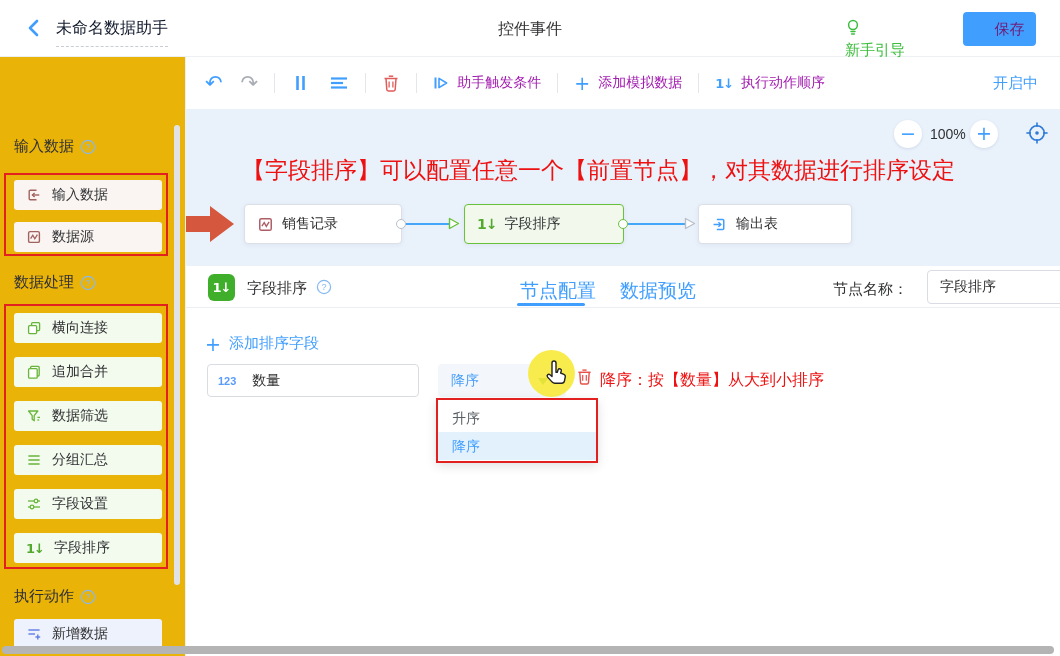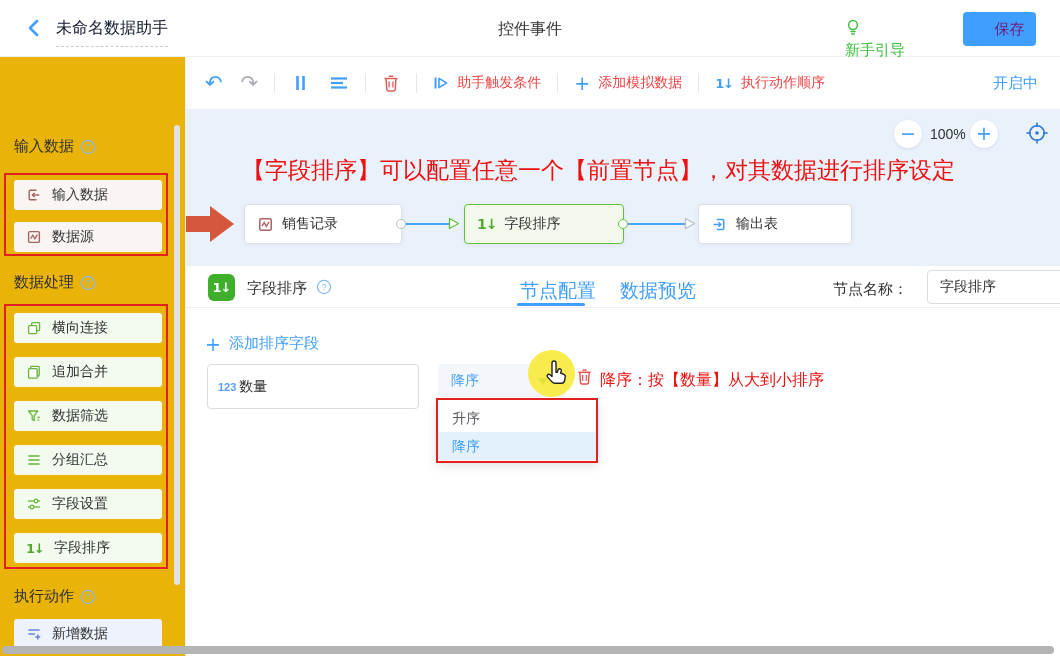--- a/index.html
+++ b/index.html
@@ -31,21 +31,21 @@
   .rr2 { left:4px; top:247px; width:164px; height:265px; }
   .side-scroll { position:absolute; left:174px; top:68px; width:6px; height:460px; background:#e0e2e6; border-radius:3px; }
 
   .sort-glyph { font-weight:bold; font-size:13px; letter-spacing:-1px; font-family:"DejaVu Sans",sans-serif; }
   .g-green { color:#53a82e; } .g-blue { color:#409eff; }
 
   
   .toolbar { position:absolute; top:57px; left:186px; width:874px; height:52px; background:#fff; display:flex; align-items:center; z-index:5; }
   .tb-sep { width:1px; height:20px; background:#e3e6ea; margin:0 16px; }
   .tb-ic { display:flex; align-items:center; justify-content:center; cursor:pointer; }
-  .tb-label { font-size:14px; color:#ef4444; margin-left:8px; cursor:pointer; }
+  .tb-label { font-size:14px; color:#a21caf; margin-left:8px; cursor:pointer; }
   .glyph-arrow { font-family:"DejaVu Sans",sans-serif; font-size:21px; line-height:20px; }
   .undo { color:#409eff; margin-left:19px; } .redo { color:#a9aeb5; margin-left:18px; }
   .status { position:absolute; right:22px; top:17px; color:#409eff; font-size:15px; cursor:pointer; }
 
   
   .canvas { position:absolute; top:109px; left:186px; width:874px; height:157px; background:#e9f1fb; overflow:visible; }
   .zoom-circle { position:absolute; top:11px; width:28px; height:28px; border-radius:50%; background:#fff; color:#409eff; font-size:19px; text-align:center; line-height:26px; cursor:pointer; box-shadow:0 1px 3px rgba(60,90,130,.15); font-family:"DejaVu Sans",sans-serif; }
   .zc-minus { left:708px; } .zc-plus { left:784px; }
   .zoom-level { position:absolute; left:744px; top:17px; font-size:14px; color:#303133; }
   .locate { position:absolute; left:838px; top:11px; cursor:pointer; }
@@ -69,21 +69,21 @@
   .p-title { position:absolute; left:61px; top:13px; font-size:15px; color:#303133; }
   .p-help { position:absolute; left:130px; top:13px; }
   .tab { position:absolute; top:12px; font-size:19px; color:#409eff; cursor:pointer; }
   .tab1 { left:334px; } .tab2 { left:434px; }
   .tab-underline { position:absolute; left:331px; top:37px; width:68px; height:3px; background:#409eff; border-radius:2px; }
   .nn-label { position:absolute; left:647px; top:14px; font-size:15px; color:#303133; }
   .nn-input { position:absolute; left:741px; top:4px; width:140px; height:34px; border:1px solid #d9dce2; border-radius:4px; font-size:14px; color:#303133; padding:0 12px; font-family:inherit; outline:none; }
 
   .add-field { position:absolute; left:19px; top:68px; display:flex; align-items:center; gap:8px; color:#409eff; font-size:15px; cursor:pointer; }
   .plus-glyph { font-size:19px; line-height:16px; font-family:"DejaVu Sans",sans-serif; }
-  .field-box { position:absolute; left:21px; top:98px; width:212px; height:45px; background:#fff; border:1px solid #d9dce2; border-radius:4px; display:flex; align-items:center; padding-left:10px; gap:3px; cursor:pointer; }
+  .field-box { position:absolute; left:21px; top:98px; width:212px; height:33px; background:#fff; border:1px solid #d9dce2; border-radius:4px; display:flex; align-items:center; padding-left:10px; gap:16px; cursor:pointer; }
   .field-type { color:#5a9cf8; font-size:11px; font-weight:bold; }
   .field-name { font-size:14px; color:#303133; }
   .order-select { position:absolute; left:252px; top:98px; width:128px; height:33px; background:#f3f6fa; border-radius:4px; display:flex; align-items:center; padding-left:13px; font-size:14px; color:#4aa0f8; cursor:pointer; }
   .caret { position:absolute; left:352px; top:112px; width:0; height:0; border-left:5px solid transparent; border-right:5px solid transparent; border-top:7px solid #4caf50; z-index:3; }
   .row-trash { position:absolute; left:390px; top:102px; cursor:pointer; }
   .hint { position:absolute; left:414px; top:104px; font-size:16px; color:#ee1111; white-space:nowrap; }
   .menu { position:absolute; left:250px; top:132px; width:162px; height:65px; background:#fff; border:2px solid #e22020; box-shadow:0 3px 10px rgba(0,0,0,.12); z-index:4; padding-top:4px; }
   .menu-item { height:28px; line-height:28px; padding-left:14px; font-size:14px; color:#5a6066; cursor:pointer; }
   .menu-item.selected { background:#e3f1fd; color:#409eff; }
   .ycircle { position:absolute; left:342px; top:84px; width:47px; height:47px; border-radius:50%; background:rgba(247,233,52,.88); z-index:5; }

